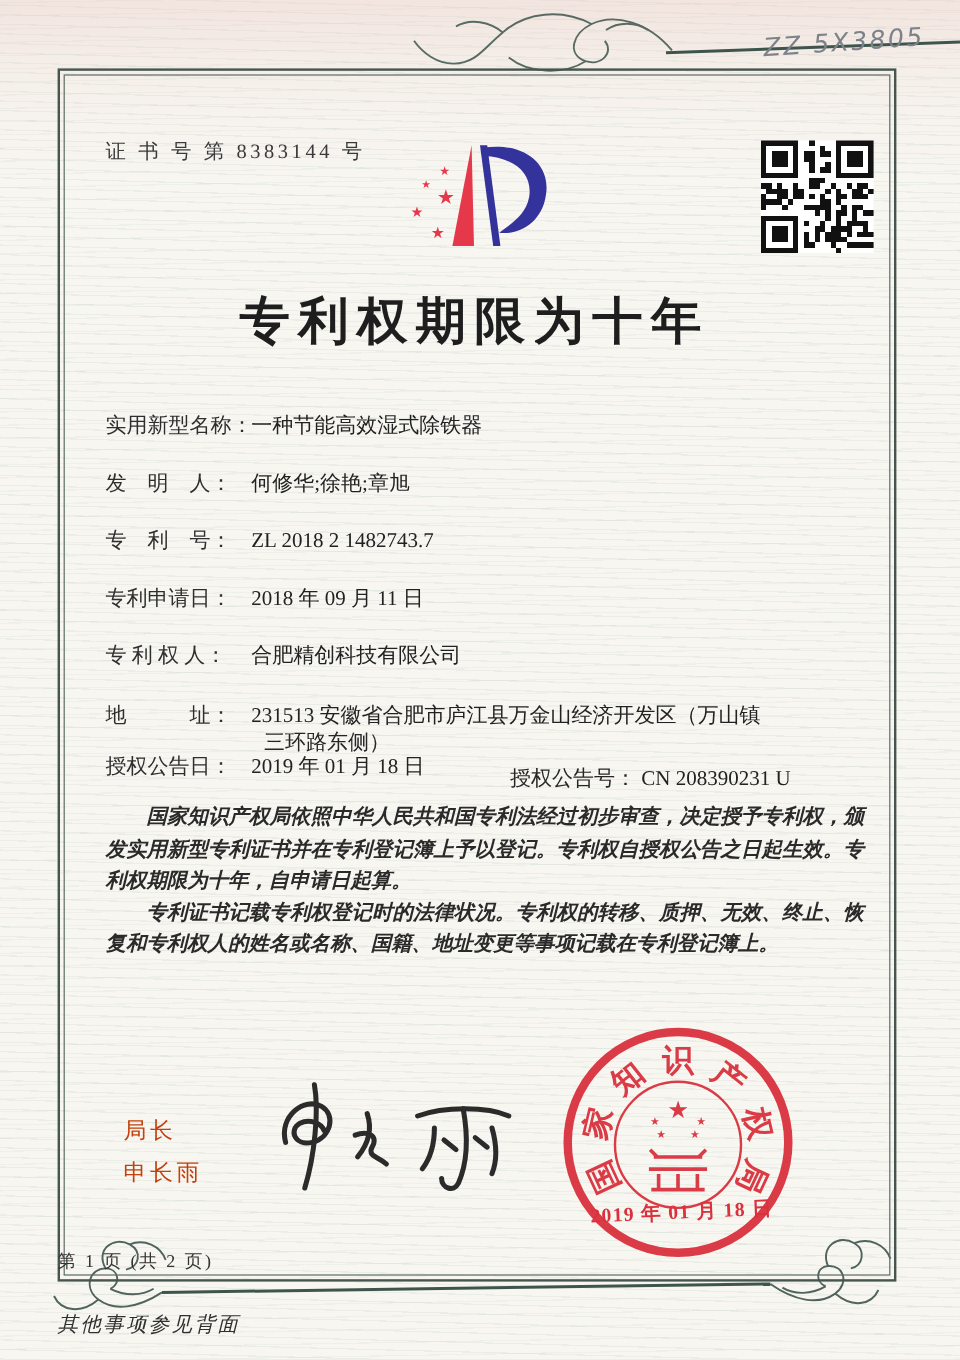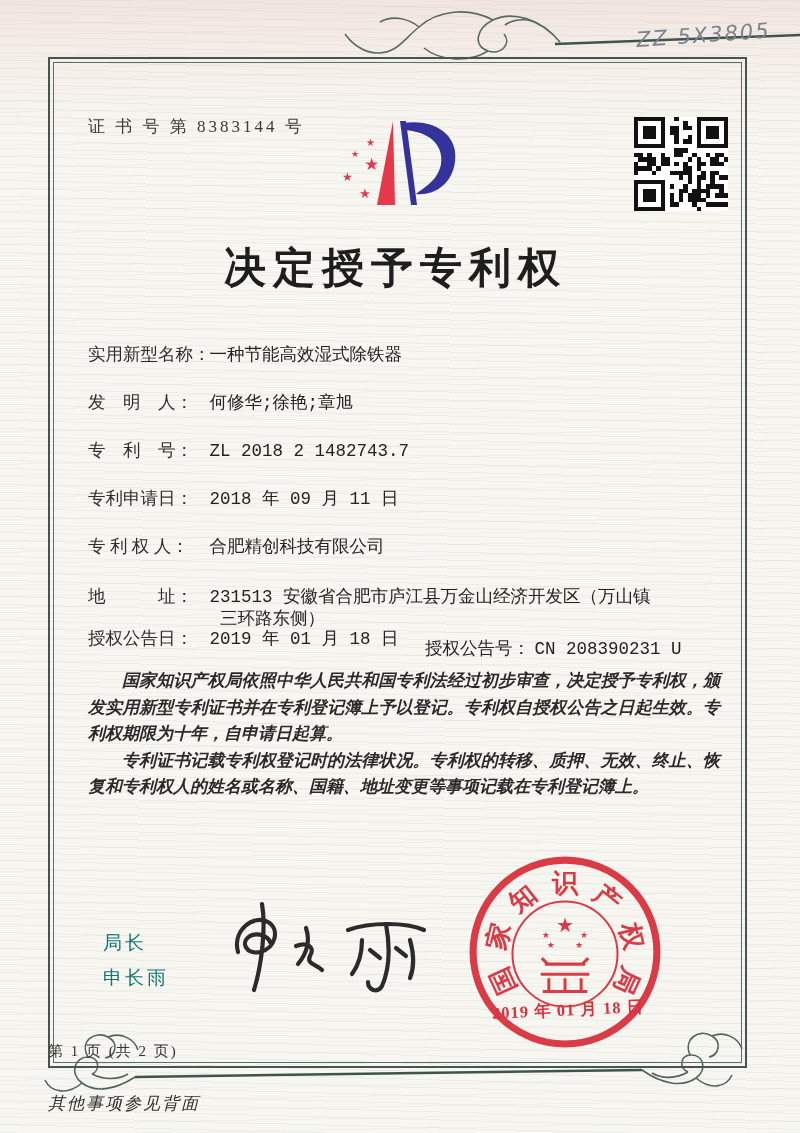--- a/index.html
+++ b/index.html
@@ -18,28 +18,28 @@
   .frame-outer{position:absolute;left:48px;top:57px;width:695px;height:1007px;
     border:2.5px solid #46564f;}
   .frame-inner{position:absolute;inset:3px;border:1px solid #5c6d65;}
   .certno{position:absolute;left:88px;top:115px;font-size:17px;letter-spacing:3px;color:#3a3a3a;}
   .logo{position:absolute;left:333px;top:108px;width:140px;height:122px;}
   .qr{position:absolute;left:634px;top:117px;width:94px;height:94px;}
   .title{position:absolute;left:48px;top:240px;width:695px;text-align:center;
     font-size:42px;font-weight:bold;letter-spacing:7px;color:#1e1e1e;}
   .frow{position:absolute;left:88px;font-size:17.5px;white-space:nowrap;}
   .flabel{display:inline-block;width:117px;color:#2e2e2e;}
-  .fvalue{color:#222;font-family:Liberation Mono, monospace;}
+  .fvalue{color:#222;}
   .addr2{position:absolute;left:220px;top:606px;font-size:17.5px;}
   .grant2{position:absolute;left:425px;top:636px;font-size:17.5px;}
   .paras{position:absolute;left:88px;top:668px;width:632px;font-size:17px;
     line-height:26.5px;text-align:justify;font-style:italic;color:#2a2a2a;font-weight:bold;}
   .paras p{margin:0;text-indent:2em;}
   .director{position:absolute;left:103px;top:925px;font-size:19px;line-height:35px;
-    letter-spacing:3px;color:#0f766e;}
+    letter-spacing:3px;color:#c2410c;}
   .sig{position:absolute;left:210px;top:890px;width:235px;height:115px;}
   .seal{position:absolute;left:464px;top:851px;width:202px;height:202px;opacity:.95;}
   .sealdate{position:absolute;left:492px;top:999px;width:170px;font-size:16.5px;
     color:#d9323d;letter-spacing:1px;transform:rotate(-2.5deg);font-weight:bold;}
   .pageinfo{position:absolute;left:48px;top:1042px;width:680px;text-align:left;
     font-size:15px;letter-spacing:2px;color:#333;}
   .backnote{position:absolute;left:48px;top:1092px;width:690px;text-align:left;
     font-size:17px;font-style:italic;letter-spacing:2px;color:#2f2f2f;}
 </style>
 </head>
@@ -220,21 +220,21 @@
           <rect x="16" y="19" width="1" height="1"></rect>
           <rect x="17" y="19" width="1" height="1"></rect>
           <rect x="18" y="19" width="1" height="1"></rect>
           <rect x="19" y="19" width="1" height="1"></rect>
           <rect x="20" y="19" width="1" height="1"></rect>
           <rect x="14" y="20" width="1" height="1"></rect>
         </g>
     </g>
   </svg>
 
-  <div class="title">决定授予专利权</div>
+  <div class="title">专利权期限为十年</div>
 
   <div class="frow" style="top:342px">
     <span class="flabel">实用新型名称：</span>
     <span class="fvalue">一种节能高效湿式除铁器</span>
   </div>
   <div class="frow" style="top:390px">
     <span class="flabel">发　明　人：</span>
     <span class="fvalue">何修华;徐艳;章旭</span>
   </div>
   <div class="frow" style="top:438px">

